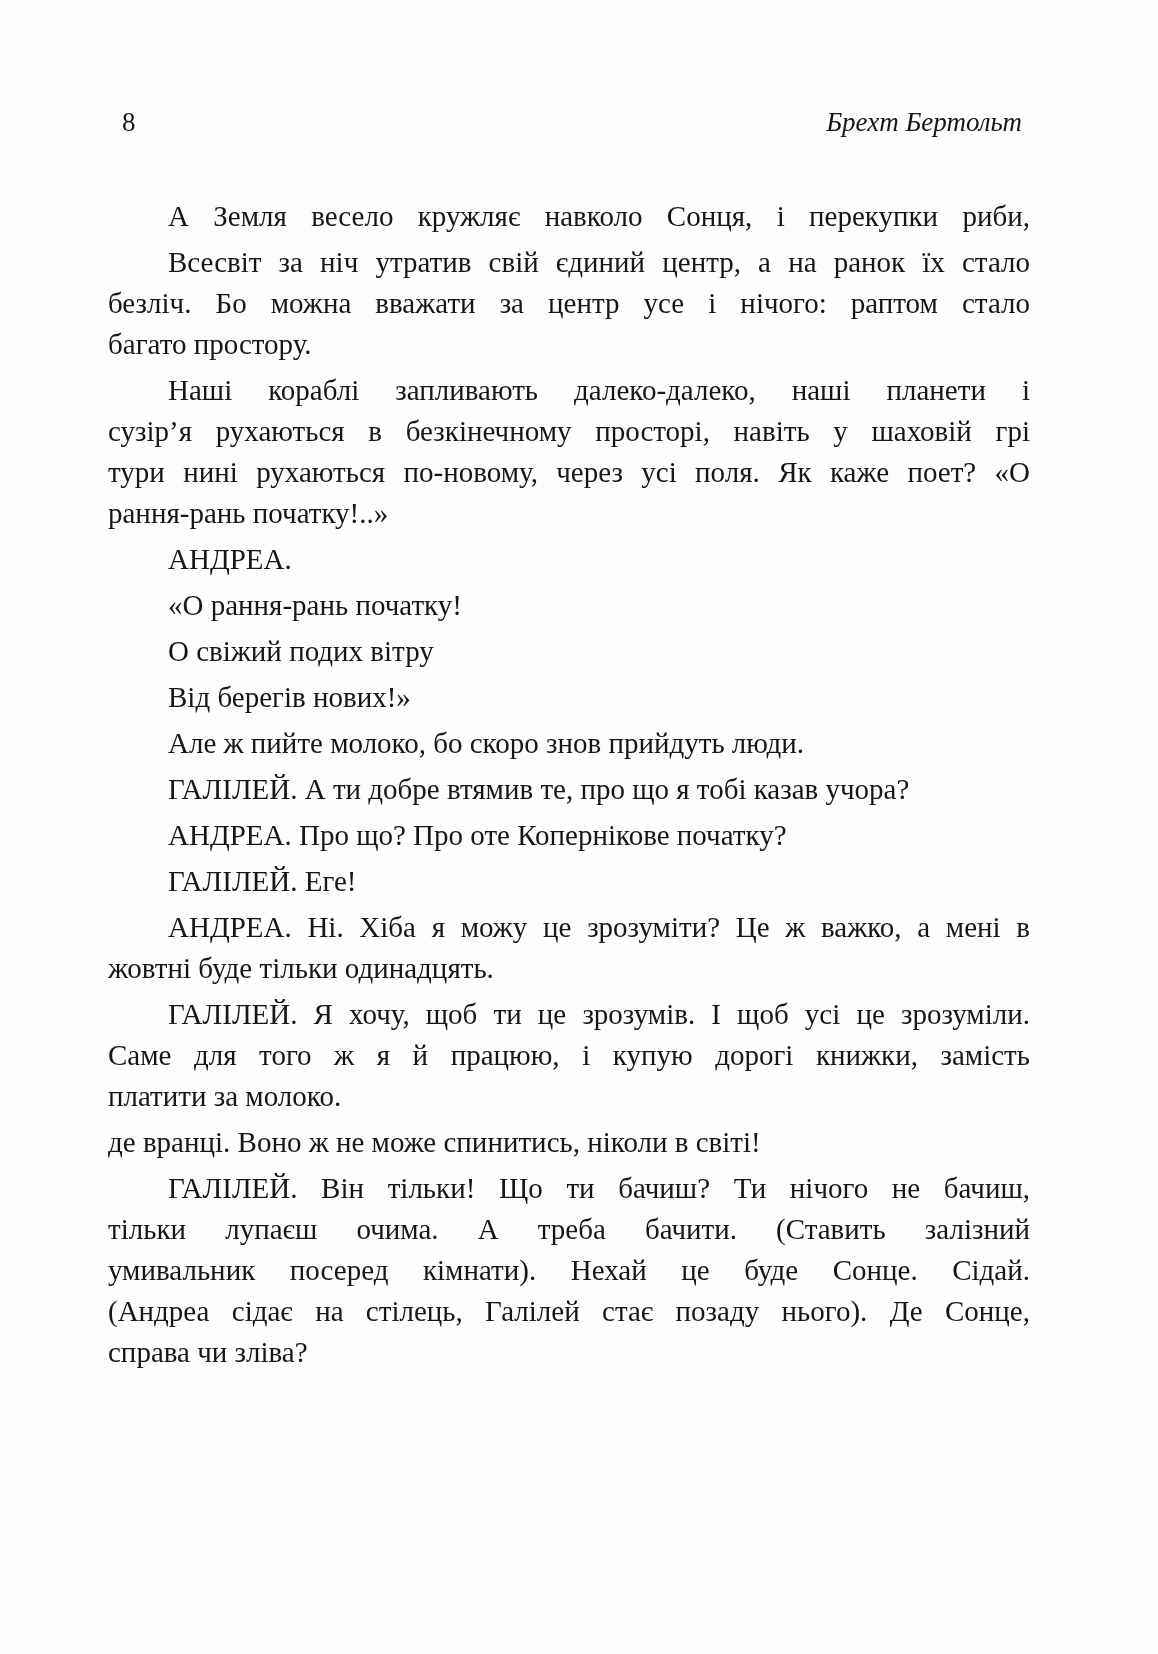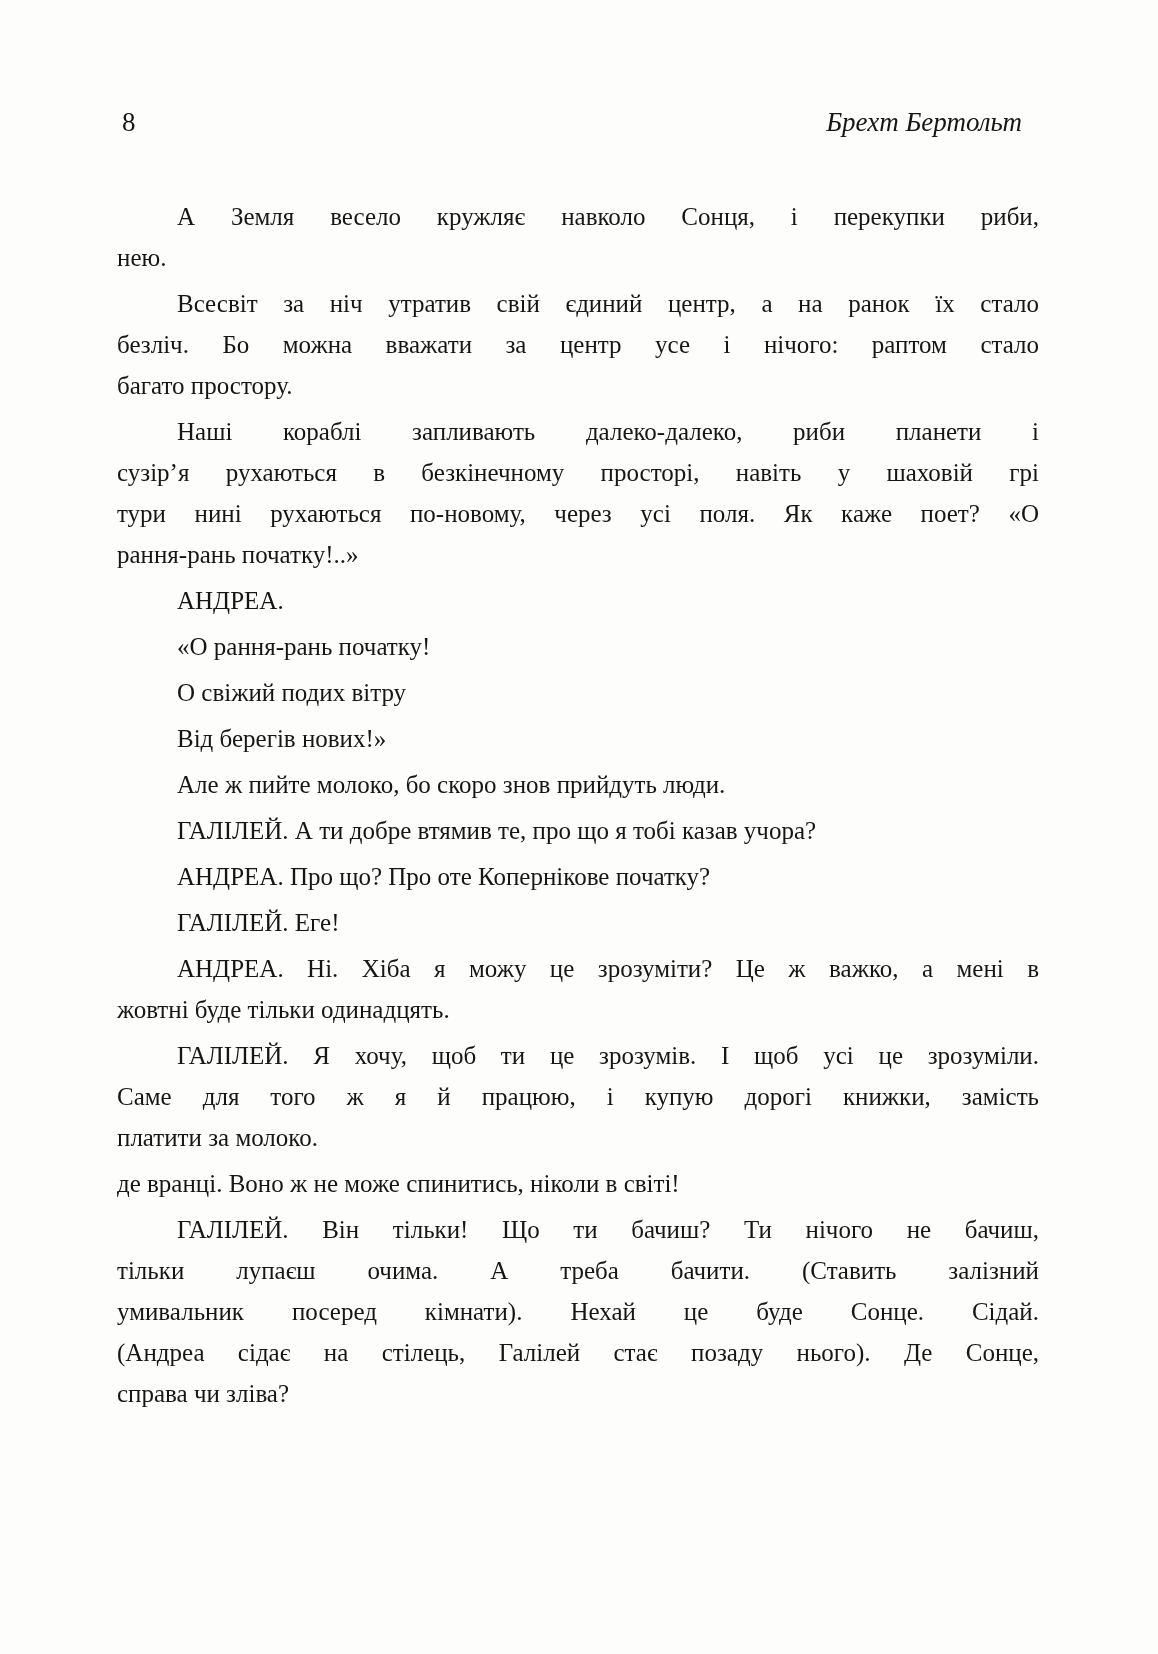--- a/index.html
+++ b/index.html
@@ -33,23 +33,23 @@
     font-style:normal;
   }
   .runtitle{
     width:100%;
     text-align:right;
     font-style:italic;
   }
   .bodytext{
     position:absolute;
     top:196px;
-    left:117px;
+    left:108px;
     width:922px;
-    font-size:25px;
+    font-size:29px;
     line-height:41px;
   }
   .para{
     margin:0 0 5px 0;
   }
   .line{
     text-align:justify;
     text-align-last:justify;
     white-space:normal;
   }
@@ -66,29 +66,28 @@
 
 <div class="page">
   <div class="header">
     <span class="pagenum">8</span>
     <div class="runtitle">Брехт Бертольт</div>
   </div>
 
   <div class="bodytext" id="body-text">
       <div class="para">
         <div class="line first">А Земля весело кружляє навколо Сонця, і перекупки риби,</div>
-        <div class="line last">нею.</div>
       </div>
       <div class="para">
         <div class="line first">Всесвіт за ніч утратив свій єдиний центр, а на ранок їх стало</div>
         <div class="line">безліч. Бо можна вважати за центр усе і нічого: раптом стало</div>
         <div class="line last">багато простору.</div>
       </div>
       <div class="para">
-        <div class="line first">Наші кораблі запливають далеко-далеко, риби планети і</div>
+        <div class="line first">Наші кораблі запливають далеко-далеко, наші планети і</div>
         <div class="line">сузір’я рухаються в безкінечному просторі, навіть у шаховій грі</div>
         <div class="line">тури нині рухаються по-новому, через усі поля. Як каже поет? «О</div>
         <div class="line last">рання-рань початку!..»</div>
       </div>
       <div class="para">
         <div class="line last first">АНДРЕА.</div>
       </div>
       <div class="para">
         <div class="line last first">«О рання-рань початку!</div>
       </div>

